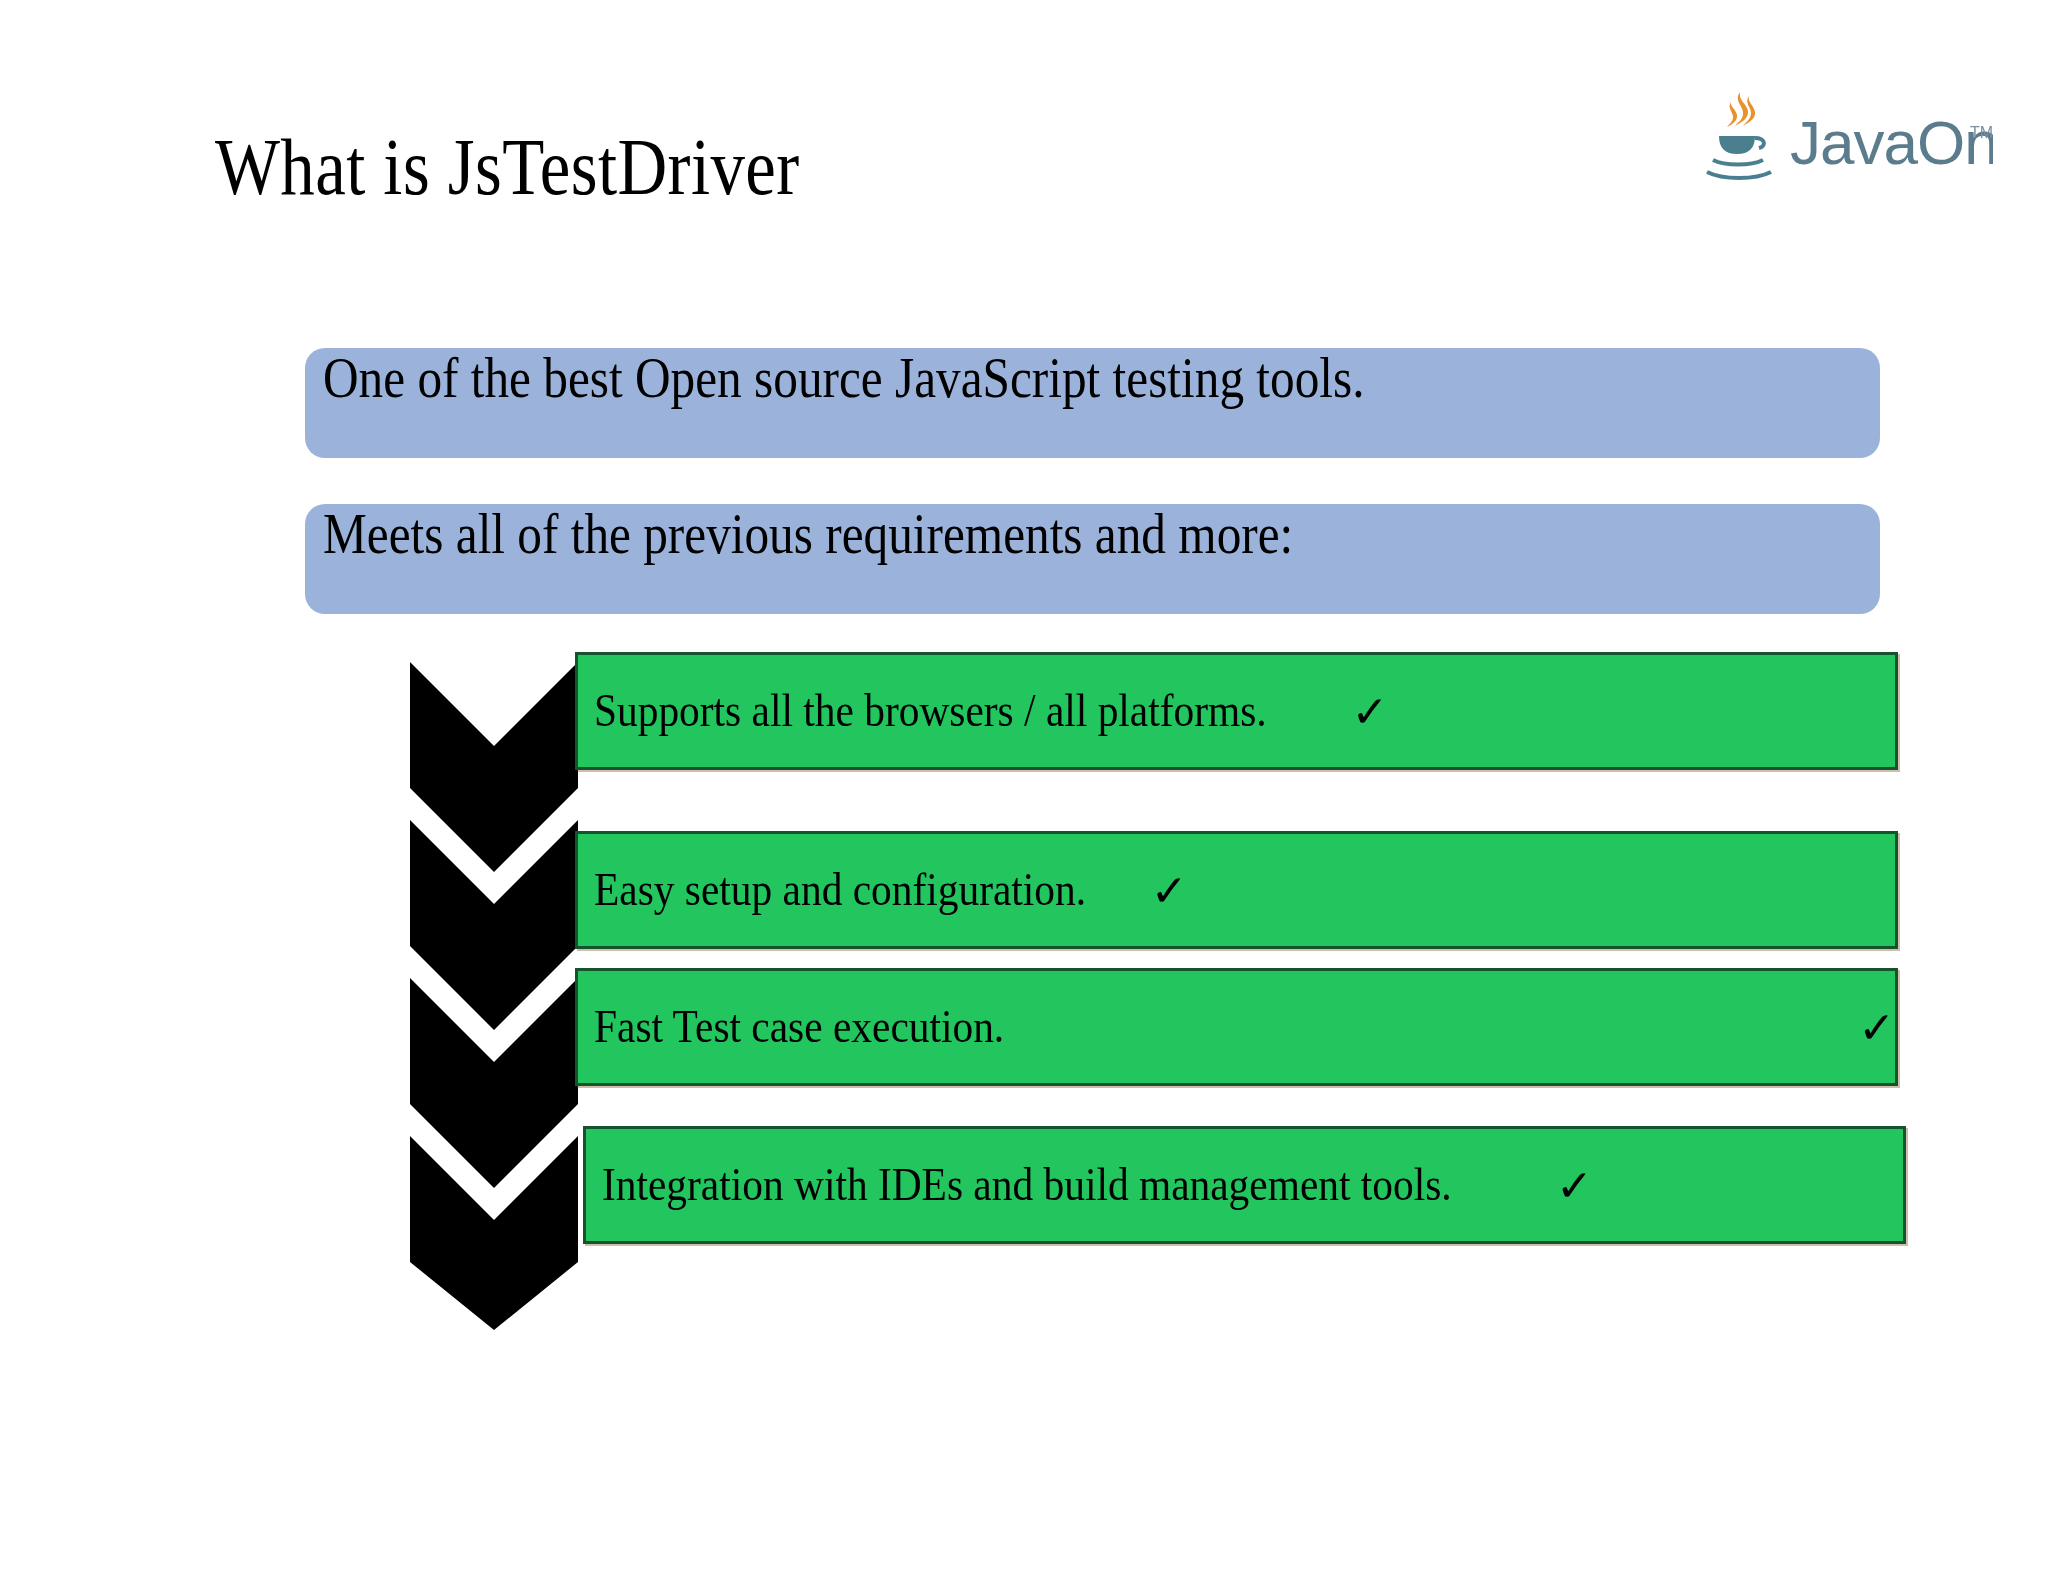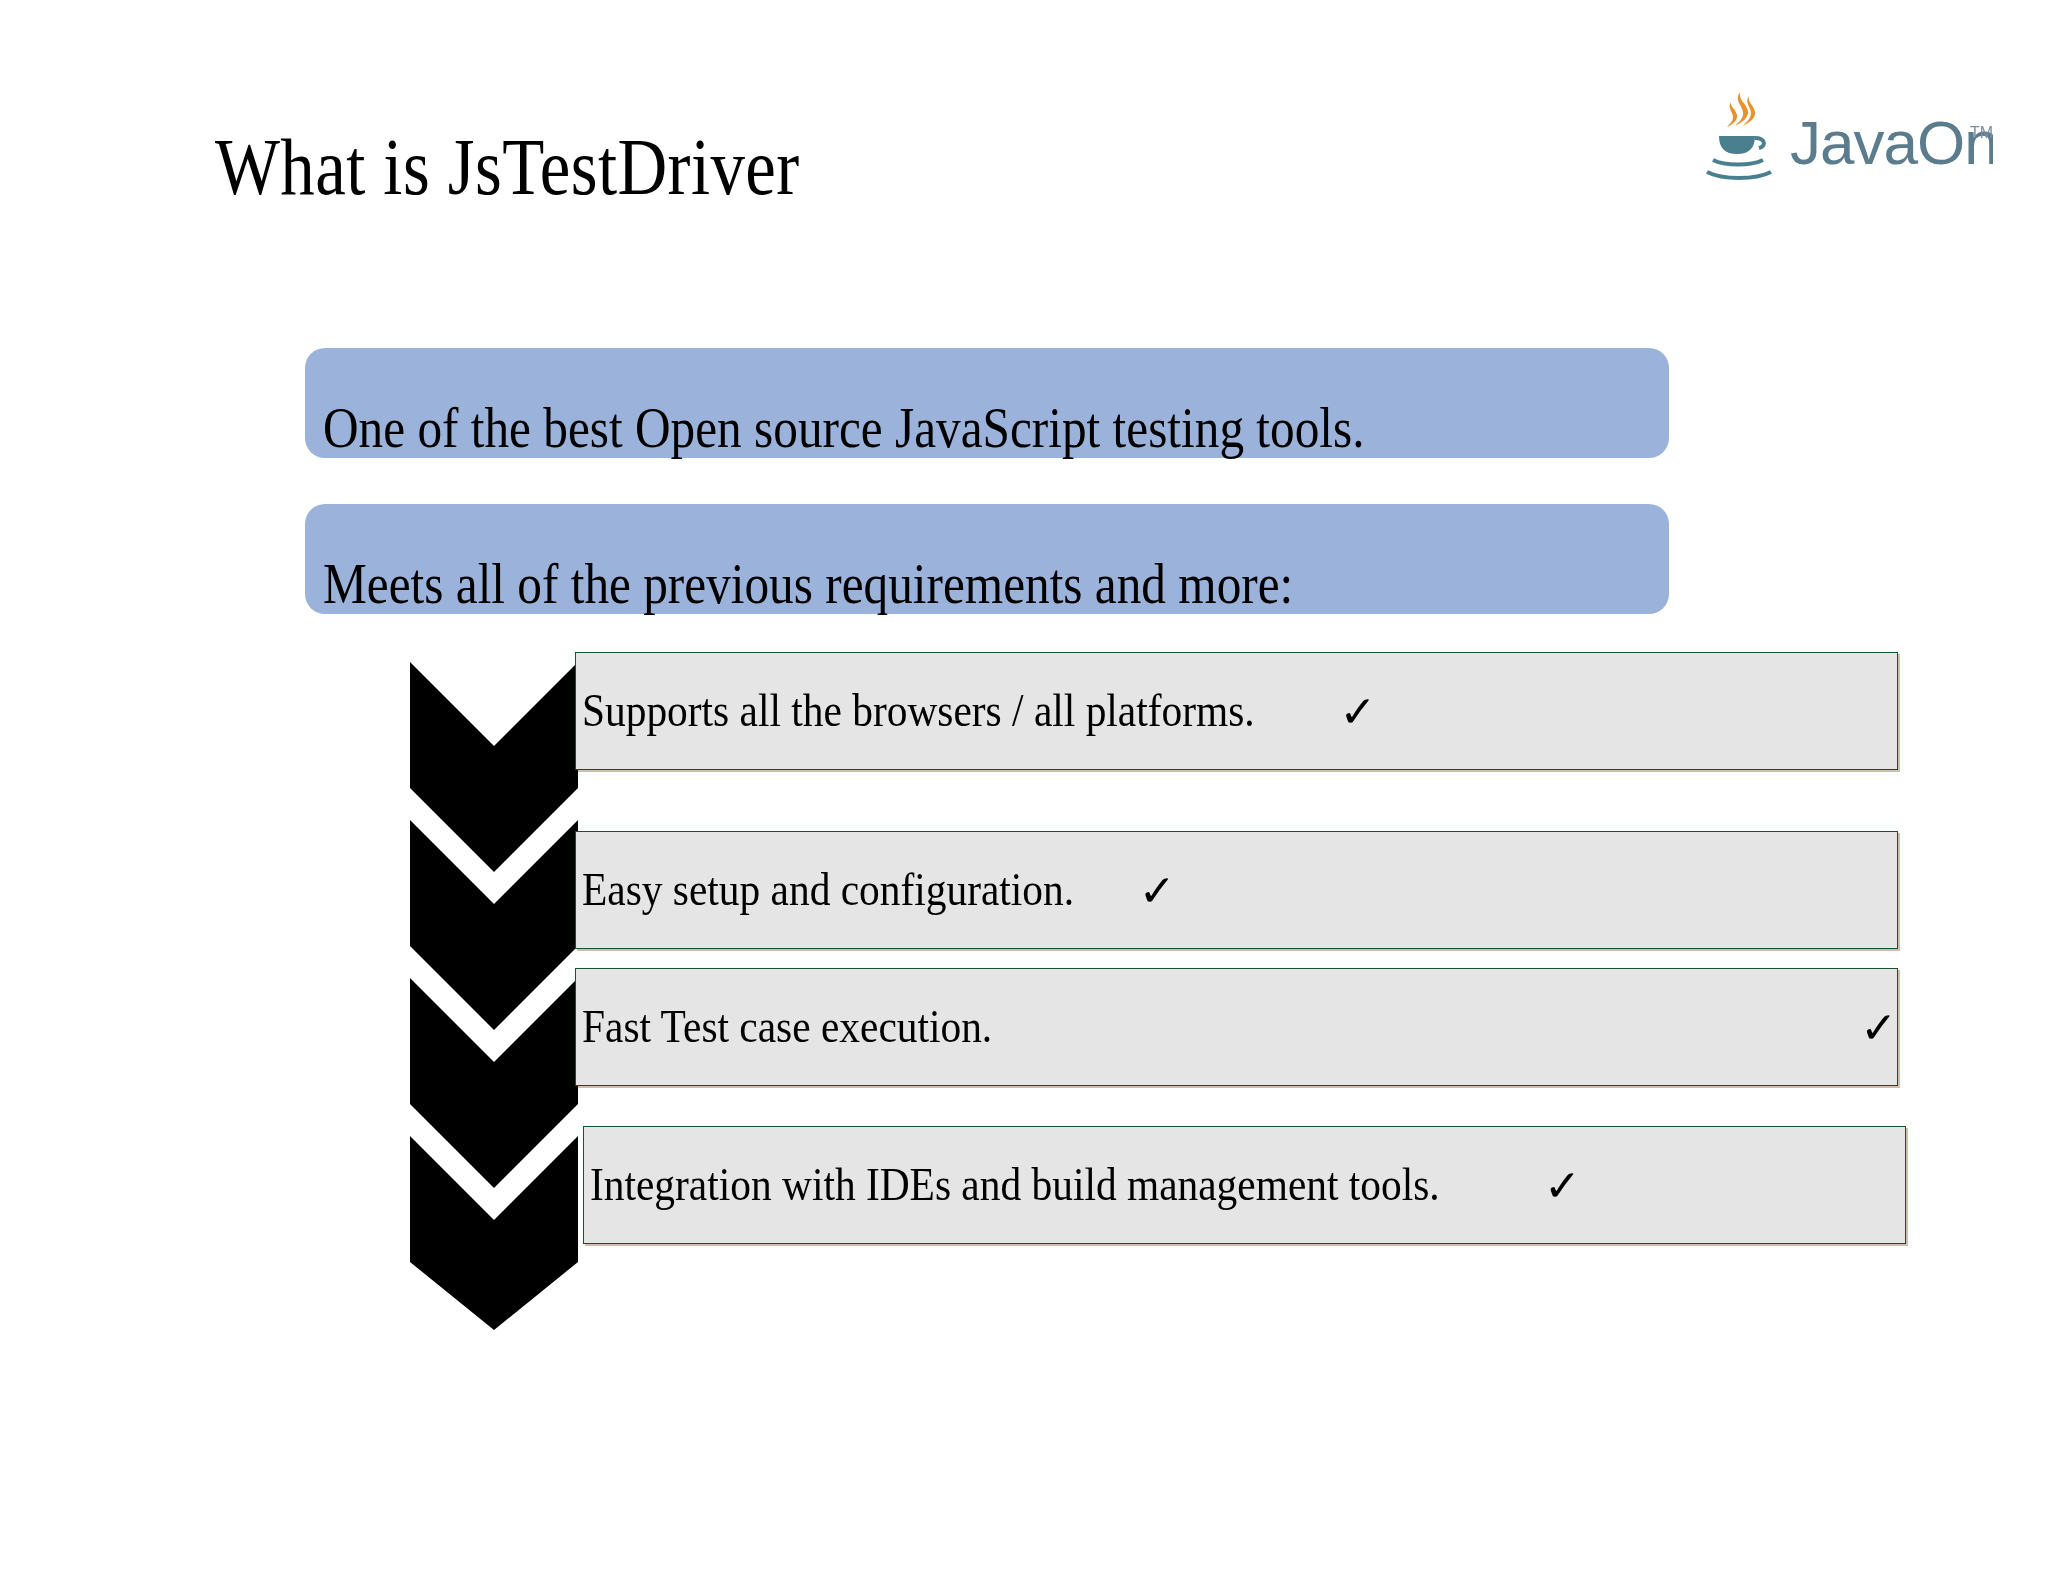--- a/index.html
+++ b/index.html
@@ -47,27 +47,27 @@
     top: 86px;
     width: 300px;
     height: 110px;
   }
   #logo svg { display: block; }
 
   
   .blue-box {
     position: absolute;
     left: 302px;
-    width: 1364px;
+    width: 1575px;
     height: 110px;
     background: #9bb3da;
     border-radius: 20px;
     box-sizing: border-box;
     display: flex;
-    align-items: flex-end;
+    align-items: flex-start;
     padding-left: 18px;
   }
   .blue-box .box-text {
     font-size: 56px;
     line-height: 60px;
     color: #000000;
     white-space: nowrap;
     transform: scaleX(0.88);
     transform-origin: left center;
     font-family: "Liberation Serif", "DejaVu Serif", serif;
@@ -84,26 +84,26 @@
     height: 672px;
   }
   #chevron-stack svg { display: block; }
 
   
   .orange-box {
     position: absolute;
     left: 572px;
     width: 1323px;
     height: 118px;
-    background: #e5e5e5;
-    border: 1px solid #14532d;
+    background: #22c55e;
+    border: 3px solid #14532d;
     box-sizing: border-box;
     display: flex;
     align-items: center;
-    padding-left: 6px;
+    padding-left: 16px;
     box-shadow: 2px 2px 0 rgba(120,70,15,0.35);
   }
   .orange-box .box-text {
     font-size: 46px;
     line-height: 52px;
     color: #000000;
     white-space: nowrap;
     transform: scaleX(0.9);
     transform-origin: left center;
     font-family: "Liberation Serif", "DejaVu Serif", serif;

